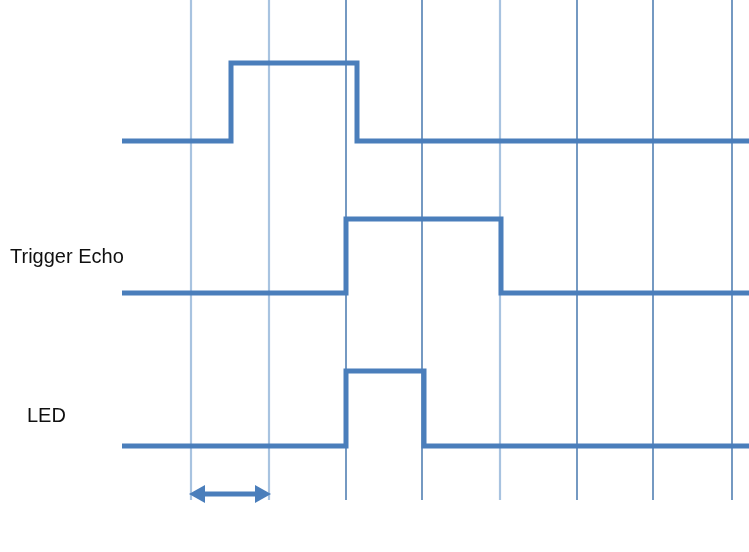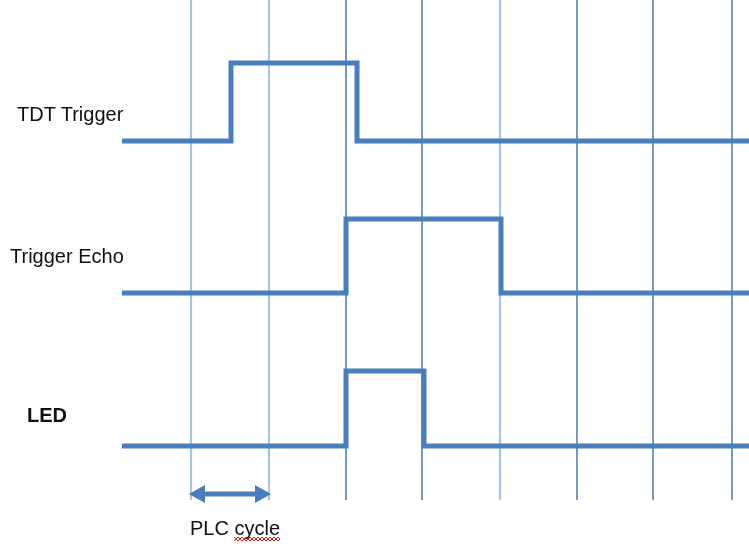--- a/index.html
+++ b/index.html
@@ -27,21 +27,21 @@
     position: absolute;
     font-family: "Liberation Sans", sans-serif;
     font-size: 20px;
     font-weight: 400;
     color: #101010;
     white-space: nowrap;
     line-height: 1;
   }
   #label-tdt-trigger { left: 17px;  top: 104px; }
   #label-trigger-echo { left: 10px; top: 246px; text-align: right; }
-  #label-led        { left: 27px;  top: 405px; font-weight: bold; }
+  #label-led        { left: 27px;  top: 405px; }
   #label-plc-cycle {
     position: absolute;
     left: 190px;
     top: 518px;
     font-family: "Liberation Sans", sans-serif;
     font-size: 20px;
     color: #101010;
     white-space: nowrap;
     line-height: 1;
   }
@@ -87,21 +87,19 @@
 
     <polyline points="122,446 346,446 346,371 424,371 424,446 749,446" fill="none" stroke="#4a7ebb" stroke-width="5" stroke-linejoin="miter" stroke-linecap="butt"></polyline>
 
     <g>
       <line x1="196" y1="494" x2="264" y2="494" stroke="#4a7ebb" stroke-width="5"></line>
       <polygon points="189,494 205,485 205,503" fill="#4a7ebb"></polygon>
       <polygon points="271,494 255,485 255,503" fill="#4a7ebb"></polygon>
     </g>
   </svg>
 
-  <div class="signal-label" id="label-tdt-trigger">TDT Trigger</div>
 
   <div class="signal-label" id="label-trigger-echo">Trigger Echo</div>
 
   <div class="signal-label" id="label-led">LED</div>
 
-  <div id="label-plc-cycle"><span>PLC </span><span class="squiggle-word">cycle</span></div>
 
 </div>
 
 </body></html>

